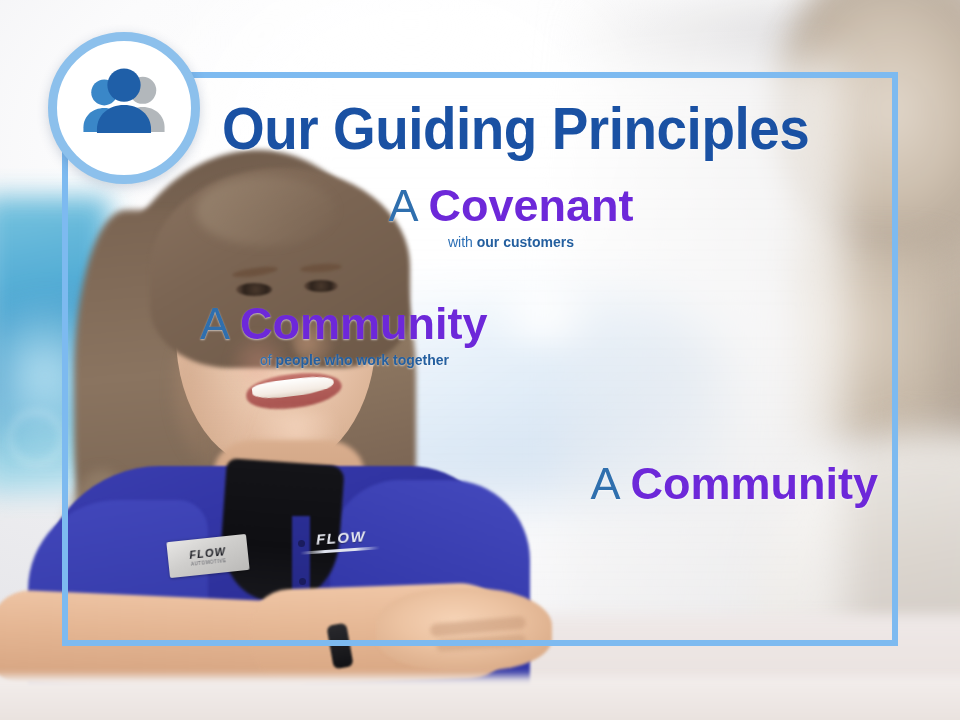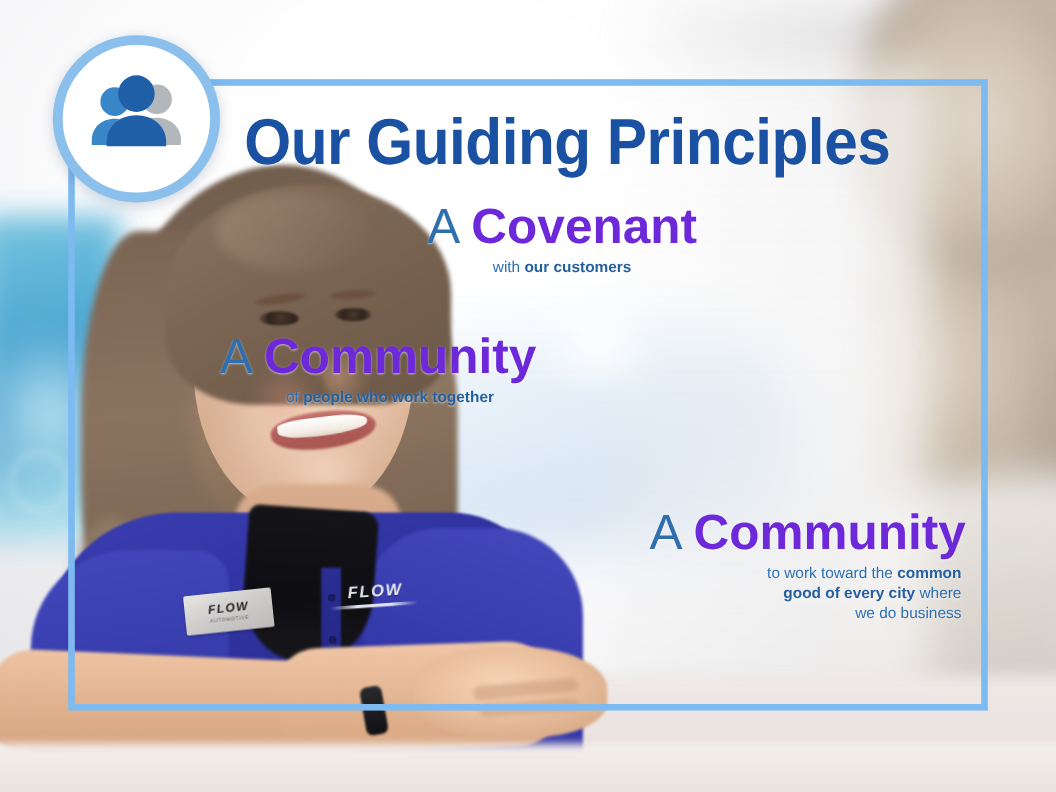--- a/index.html
+++ b/index.html
@@ -488,21 +488,16 @@
       <div class="p-sub s-c2">
         <span>of </span><b>people who work together</b><br>
       </div>
     </div>
 
     <div class="principle p3">
       <div class="p-title t-c3">
         <span class="art">A</span>
         <span class="word">Community</span>
       </div>
-      <div class="p-sub s-c3">
-        <span>to work toward the </span><b>common</b><br>
-        <b>good of every city</b><span> where</span><br>
-        <span>we do business</span>
-      </div>
     </div>
 
   </div>
 </div>
 
 </body></html>

